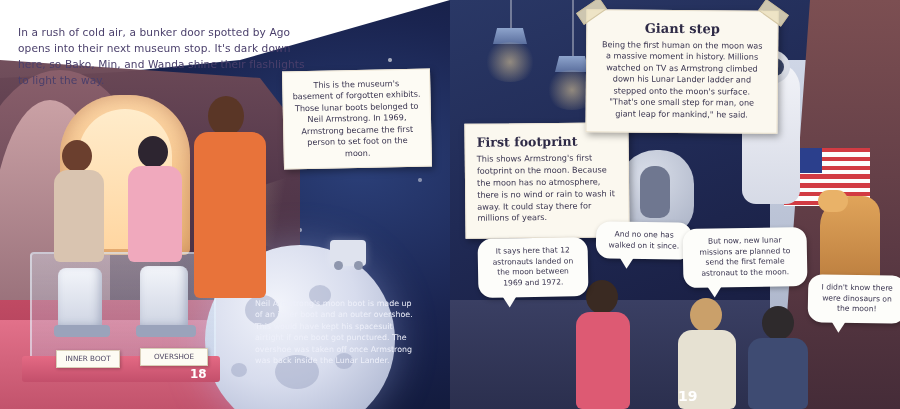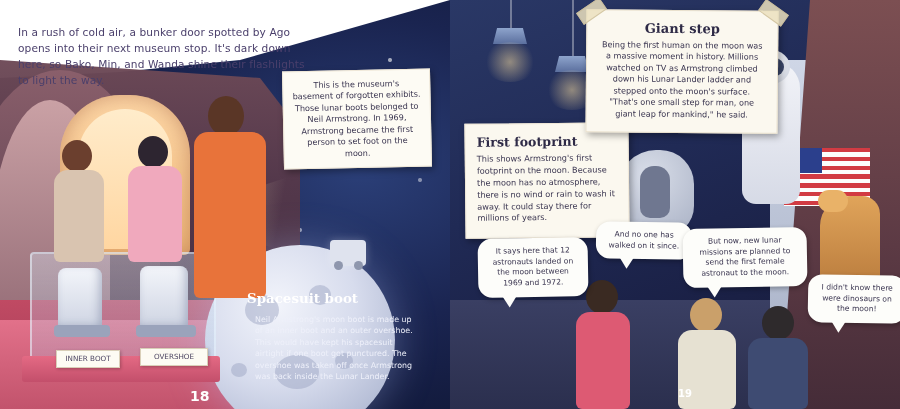--- a/index.html
+++ b/index.html
@@ -127,23 +127,23 @@
   .b3{left:683px;top:228px;width:106px;transform:rotate(-1deg);}
   .b4{left:808px;top:275px;width:80px;transform:rotate(1deg);}
 
   
   .pill{position:absolute;background:#fdfbf3;border:1px solid #d9cfb8;
     color:#4a4360;font-size:7.2px;text-align:center;padding:4px 5px;line-height:1.18;
     box-shadow:1px 1px 3px rgba(0,0,0,.25);}
   .pill-inner{left:56px;top:350px;width:52px;}
   .pill-over{left:140px;top:348px;width:56px;}
 
-  .page-num{position:absolute;left:190px;top:388px;color:#ffffff;font-size:14px;
+  .page-num{position:absolute;left:190px;top:367px;color:#ffffff;font-size:12px;
     font-weight:bold;}
-  .page-num2{position:absolute;left:678px;top:388px;color:#ffffff;font-size:10px;
+  .page-num2{position:absolute;left:678px;top:388px;color:#ffffff;font-size:14px;
     font-weight:bold;}
 
   
   .case{position:absolute;left:30px;top:252px;width:182px;height:112px;
     background:linear-gradient(180deg,rgba(215,230,245,.38),rgba(170,195,225,.28));
     border:2px solid rgba(235,245,255,.55);border-radius:4px;}
   .case-base{position:absolute;left:22px;top:356px;width:198px;height:26px;
     background:linear-gradient(180deg,#e46a84,#c34f6b);border-radius:3px;}
   .boot{position:absolute;background:linear-gradient(180deg,#f3f5fa,#cdd3e2);
     border-radius:8px 8px 4px 4px;box-shadow:inset -3px -4px 8px rgba(120,130,160,.5);}
@@ -244,21 +244,20 @@
       <div class="body" style="left:4px;top:36px;width:72px;height:166px;background:#e8733a;"></div>
     </div>
 
     <div class="intro">In a rush of cold air, a bunker door spotted by Ago opens into their next museum stop. It's dark down here, so Bako, Min, and Wanda shine their flashlights to light the way.</div>
 
     <div class="card note-basement">
       <p>This is the museum's basement of forgotten exhibits. Those lunar boots belonged to Neil Armstrong. In 1969, Armstrong became the first person to set foot on the moon.</p>
     </div>
 
     <div class="boot-caption">
-      <div class="t">Spacesuit boot</div>
       <p>Neil Armstrong's moon boot is made up of an inner boot and an outer overshoe. This would have kept his spacesuit airtight if one boot got punctured. The overshoe was taken off once Armstrong was back inside the Lunar Lander.</p>
     </div>
 
     <div class="page-num">18</div>
   </div>
 
   <div class="right-page">
     <div class="floor-right" style="left:0;"></div>
     <div class="museum-wall" style="left:320px;"></div>
     <div class="rock-right"></div>

